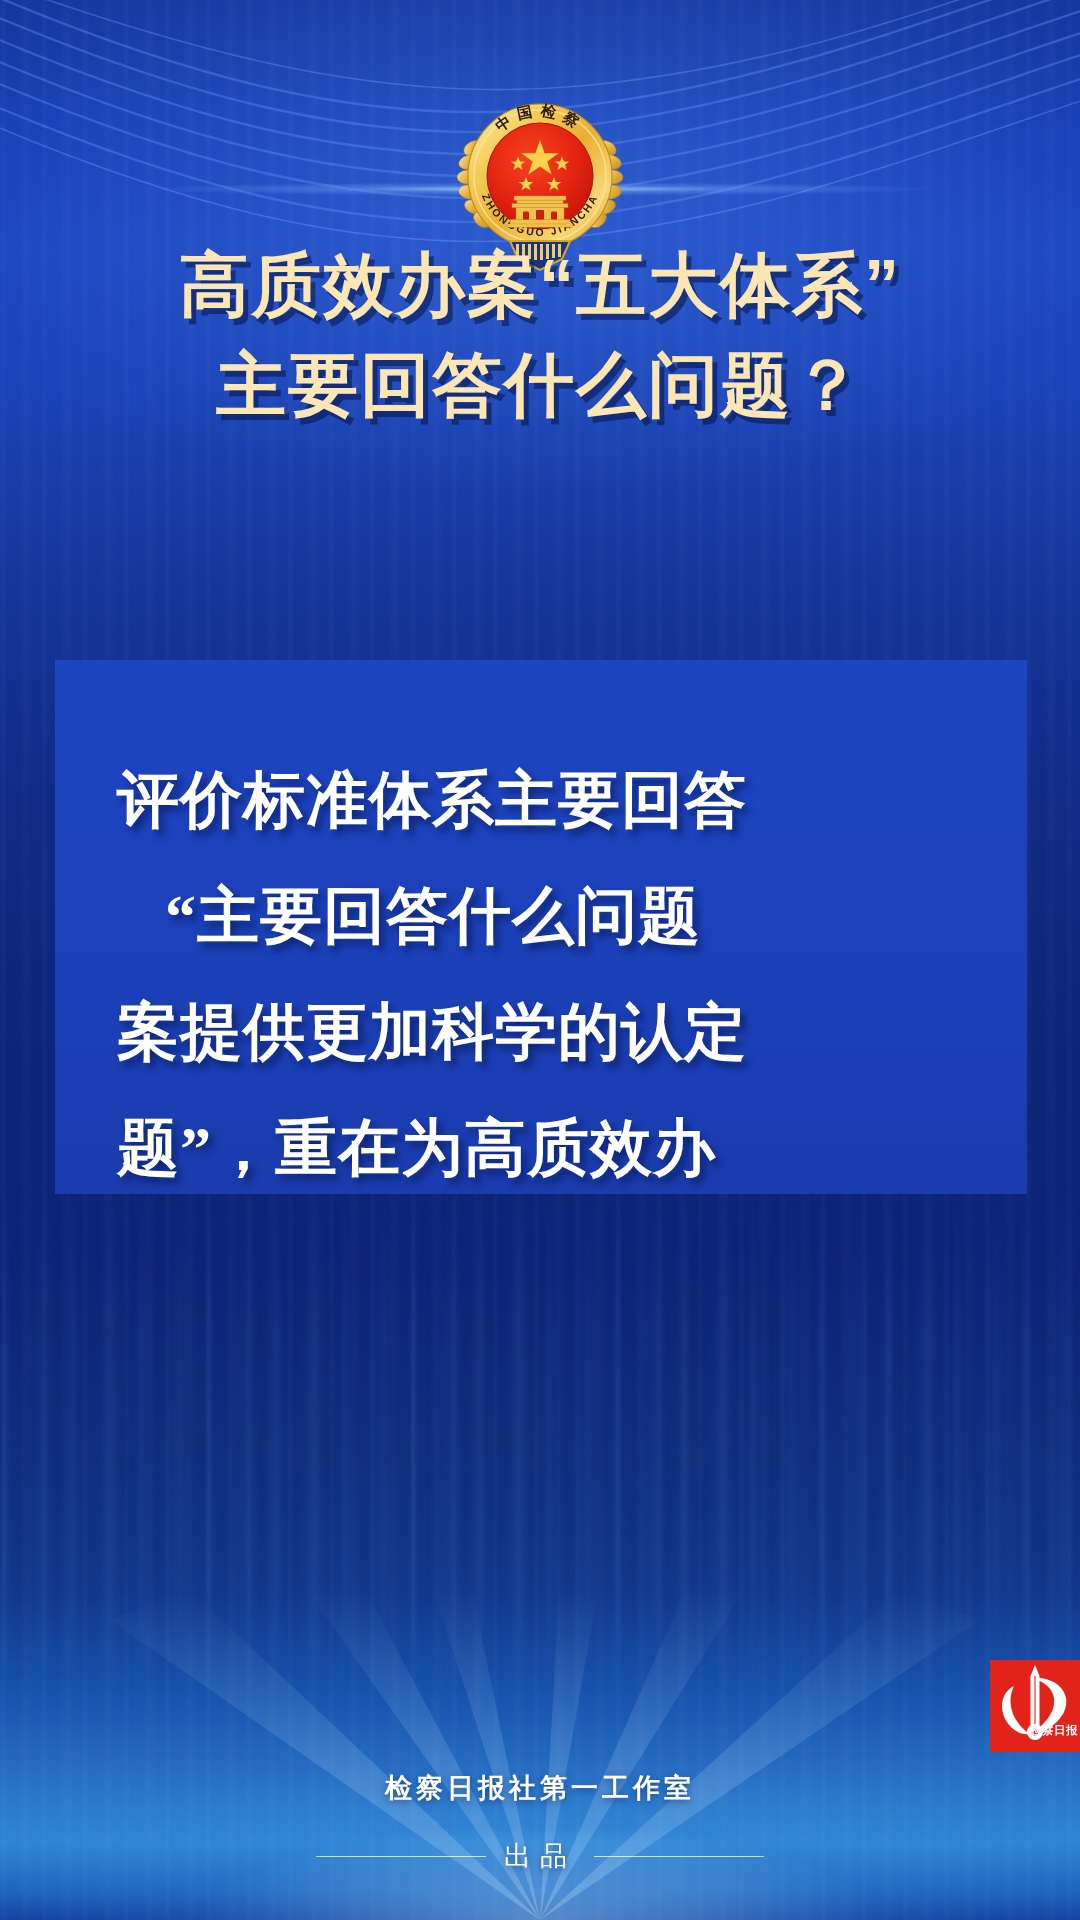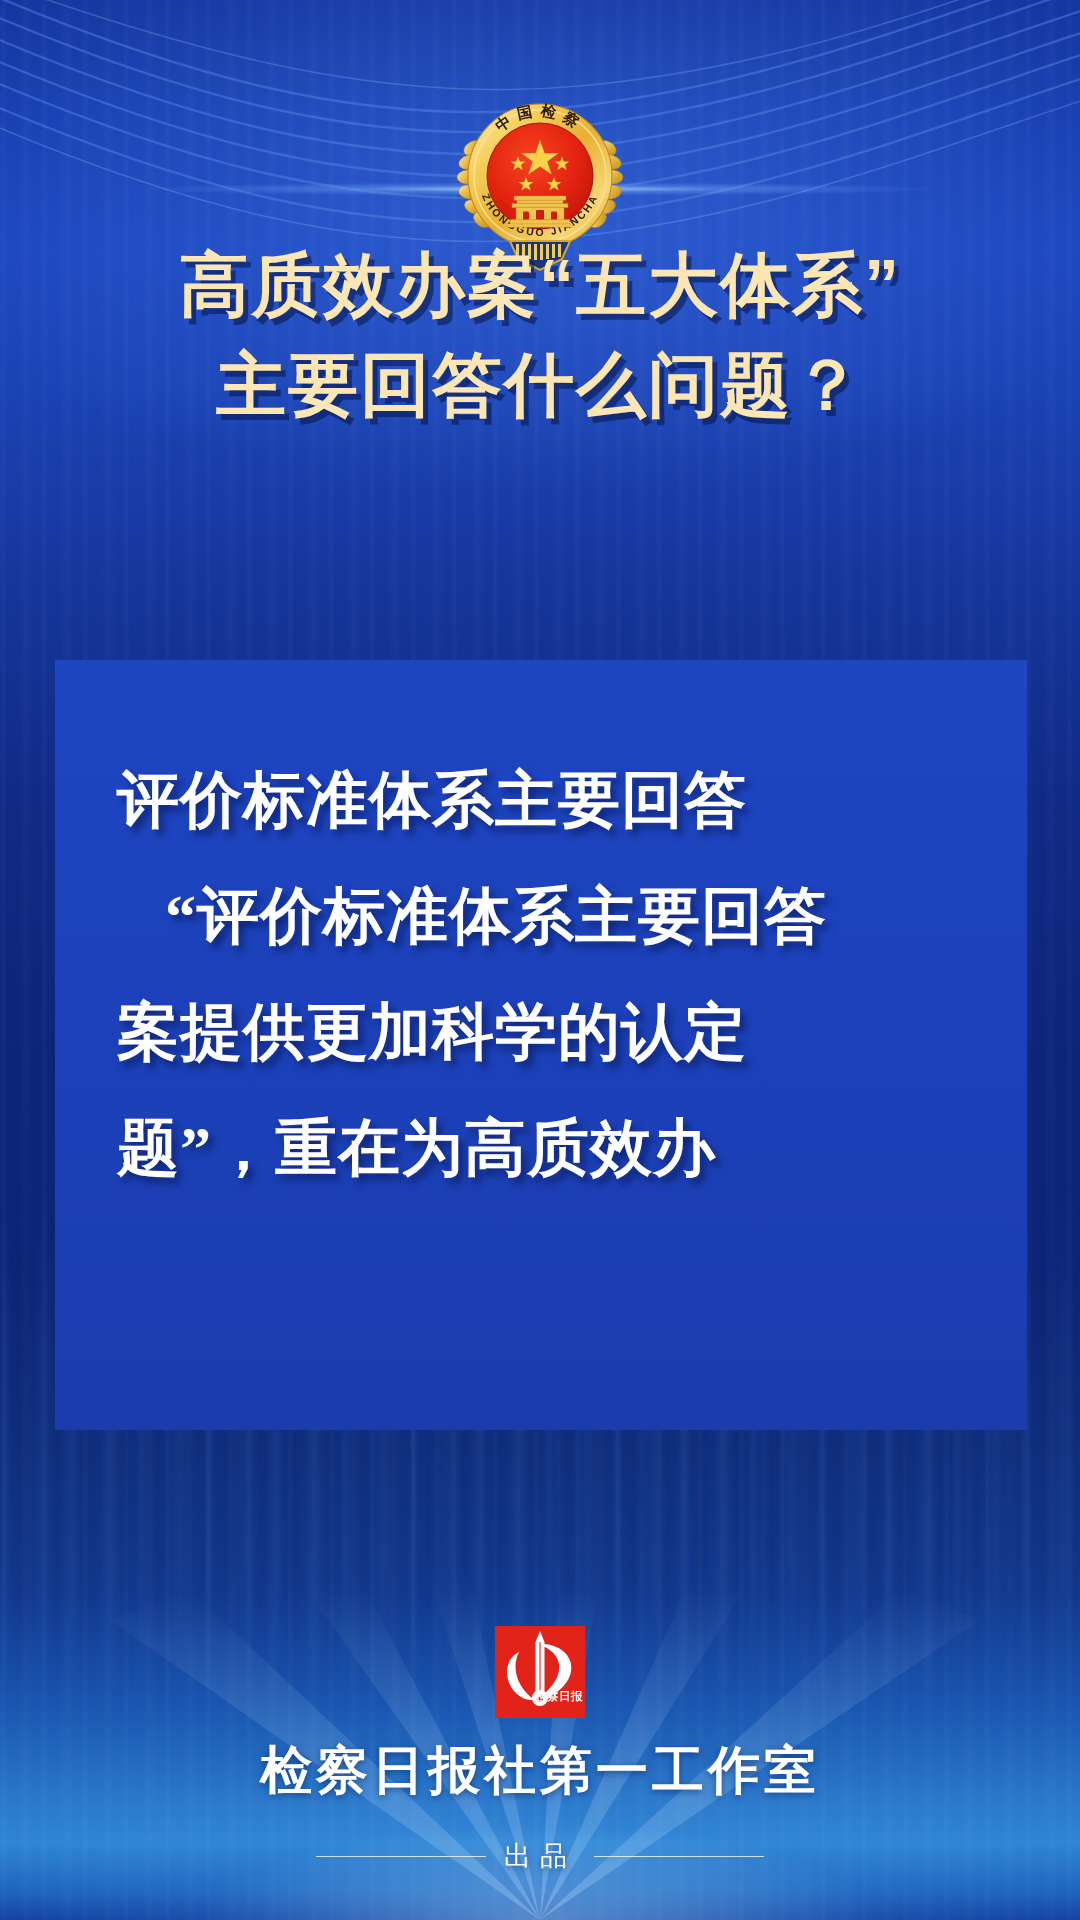--- a/index.html
+++ b/index.html
@@ -100,21 +100,21 @@
     color:#FBE6B4;
     text-shadow:5px 6px 0 rgba(7,20,70,0.55);
     white-space:nowrap;
   }
   .title-line.l2 { margin-top:20px; }
 
   
   .content-panel {
     position:absolute;
     left:55px; top:660px;
-    width:972px; height:770px;
+    width:972px; height:534px;
     background:linear-gradient(180deg,#1e45c2 0%, #1c41ba 45%, #1a3cae 100%);
   }
   .content-text {
     position:absolute;
     left:62px; right:56px; top:82px;
     font-family:"Liberation Serif", serif;
     font-weight:bold;
     color:#ffffff;
     font-size:62px;
     line-height:116px;
@@ -122,25 +122,25 @@
     text-shadow:5px 6px 7px rgba(5,18,70,0.55);
   }
   .content-text .ln { display:block; white-space:nowrap; }
   .content-text .ln.indent { padding-left:48px; }
 
   
   .footer {
     position:absolute; left:0; right:0; bottom:46px;
     text-align:center;
   }
-  .footer-logo { display:flex; justify-content:center; margin-bottom:18px; }
+  .footer-logo { display:flex; justify-content:flex-end; margin-bottom:18px; }
   .footer-title {
     font-family:"Liberation Sans", sans-serif;
     font-weight:bold;
-    font-size:52px;
+    font-size:27px;
     letter-spacing:4px;
     color:#ffffff;
     text-shadow:0 2px 7px rgba(0,30,90,0.55);
     margin-bottom:14px;
   }
   .footer-sub-row {
     display:flex; align-items:center; justify-content:center;
     gap:18px;
     margin-top:32px;
   }
@@ -292,21 +292,21 @@
   </div>
 
   <div class="title-block">
     <div class="title-line l1">高质效办案“五大体系”</div>
     <div class="title-line l2">主要回答什么问题？</div>
   </div>
 
   <div class="content-panel">
     <div class="content-text">
       <span class="ln">评价标准体系主要回答</span>
-      <span class="ln indent">“评价标准体系主要回答</span>
+      <span class="ln indent">“主要回答什么问题</span>
       <span class="ln">案提供更加科学的认定</span>
       <span class="ln">题”，重在为高质效办</span>
     </div>
   </div>
 
   <div class="footer">
     <div class="footer-logo">
       <svg width="90" height="92" viewBox="0 0 90 92">
         <rect x="0" y="0" width="90" height="92" fill="#e2231a"></rect>
 

